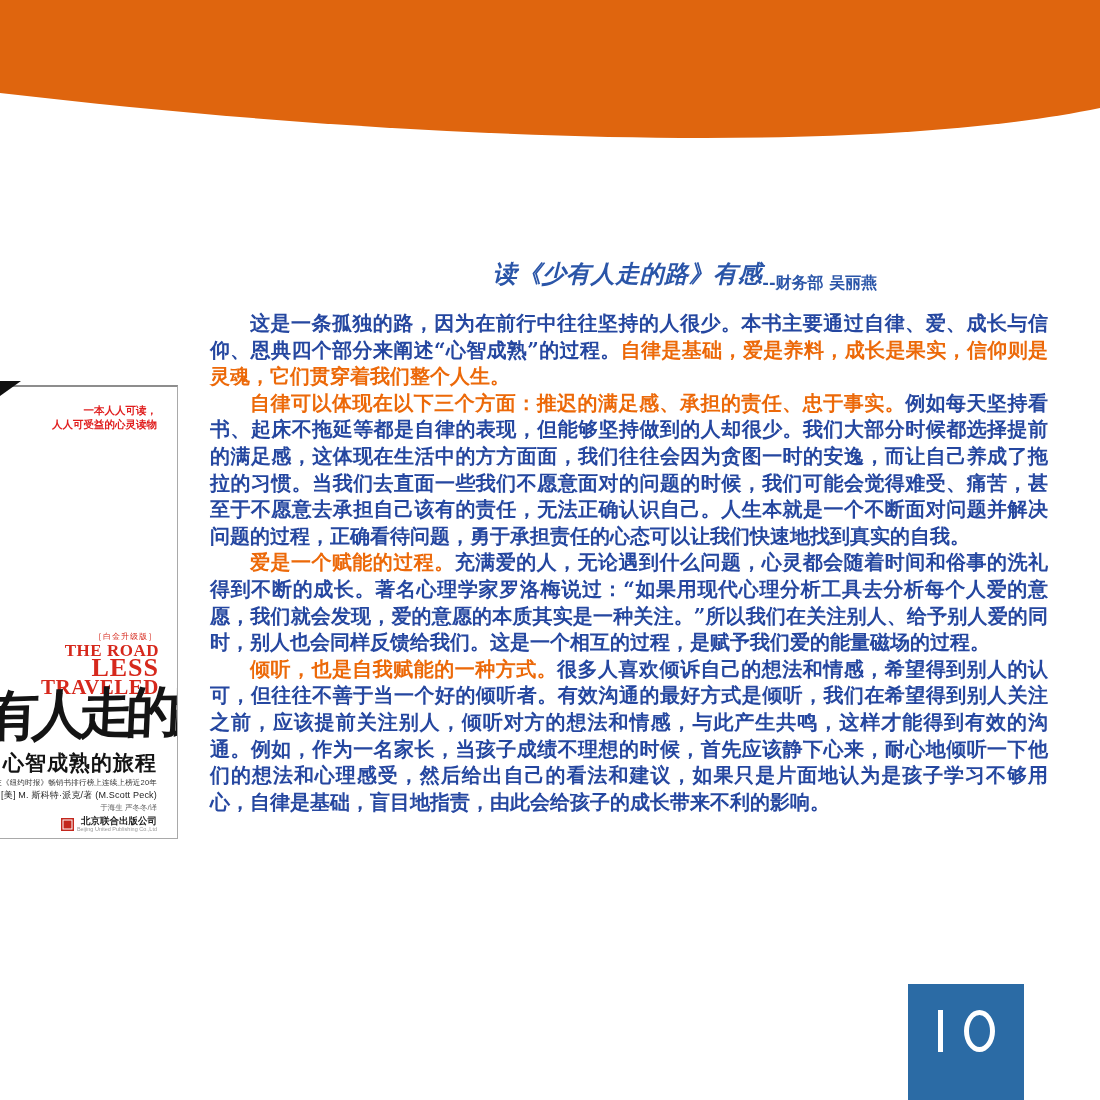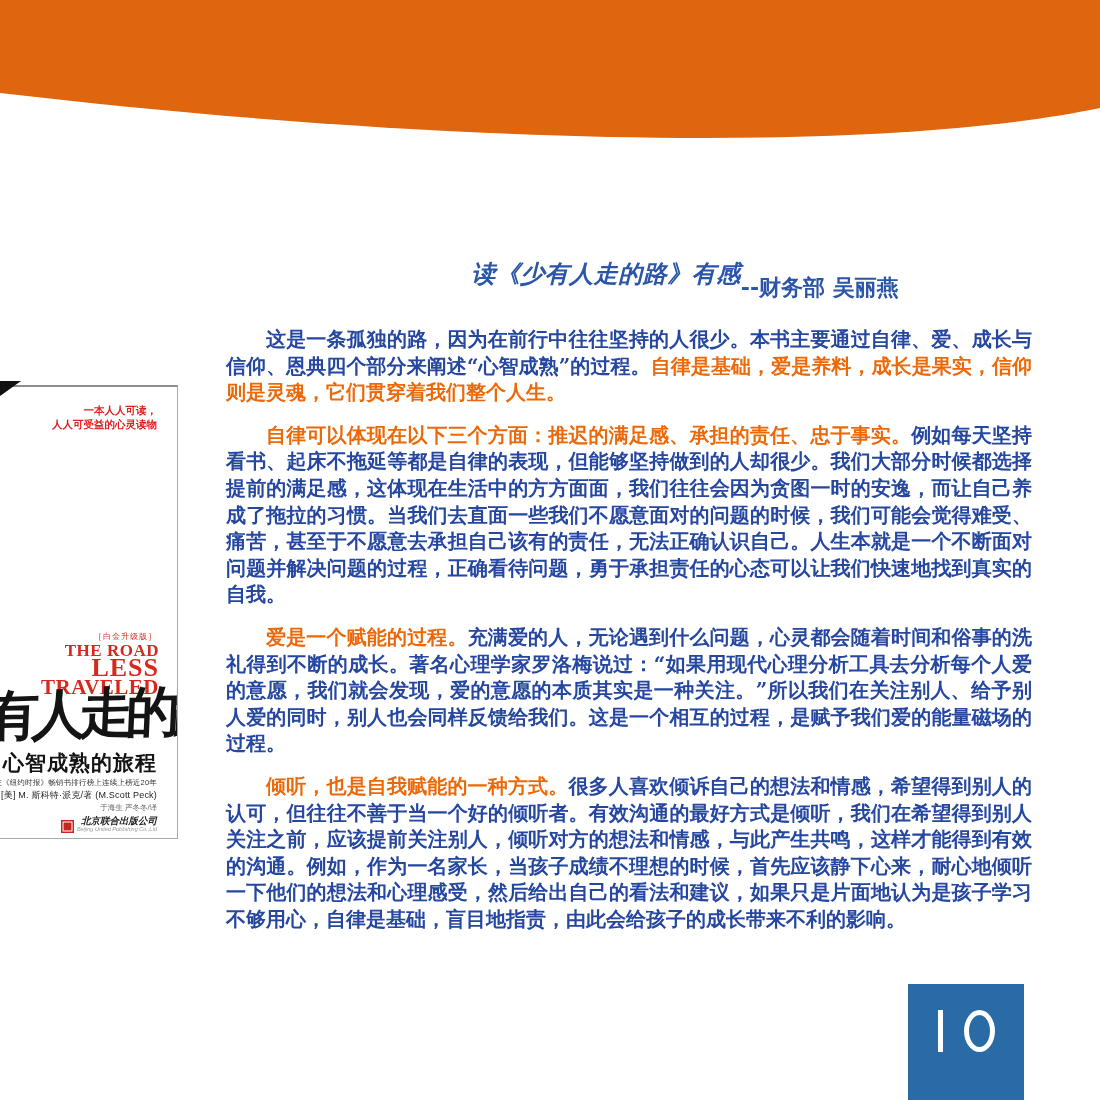--- a/index.html
+++ b/index.html
@@ -50,47 +50,47 @@
   }
   .cover-author{
     position:absolute;top:402px;left:0;right:20px;text-align:right;
     color:#222;font-size:9px;letter-spacing:.2px;
   }
   .cover-translator{
     position:absolute;top:416px;left:0;right:20px;text-align:right;
     color:#666;font-size:7.5px;
   }
   .cover-publisher{
-    position:absolute;top:428px;right:20px;display:flex;align-items:flex-end;gap:3px;font-style:italic;
+    position:absolute;top:428px;right:20px;display:flex;align-items:center;gap:3px;
   }
   .seal{width:13px;height:13px;background:#c3271d;flex:0 0 auto;
     box-shadow:inset 0 0 0 1.5px #c3271d, inset 0 0 0 2.5px #fff;}
   .pub-text{display:flex;flex-direction:column;align-items:flex-end;}
   .pub-cn{color:#222;font-size:9.5px;font-weight:bold;line-height:11px;}
   .pub-en{color:#999;font-size:5.5px;line-height:7px;}
   
   .article-title-row{
     position:absolute;left:210px;top:258px;width:840px;
     display:flex;justify-content:center;align-items:flex-start;
     transform:translateX(55px);white-space:nowrap;
   }
   .article-title{
     color:var(--title-blue,#2a55a8);font-size:24px;font-weight:bold;font-style:italic;
     font-family:"DejaVu Serif","Liberation Serif",serif;letter-spacing:.5px;text-align:center;
   }
   .article-byline{
-    color:var(--title-blue,#2a55a8);font-size:22px;font-weight:bold;margin-top:15px;
+    color:var(--title-blue,#2a55a8);font-size:16px;font-weight:bold;margin-top:15px;
     font-family:"DejaVu Serif","Liberation Serif",serif;
   }
   .article-body{
     position:absolute;left:210px;top:310px;width:838px;
     font-family:"DejaVu Serif","Liberation Serif",serif;font-weight:600;
     font-size:20px;line-height:26.6px;text-align:justify;
   }
-  .para{margin:16px;text-indent:2em;}
+  .para{margin:0;text-indent:2em;}
   .run-blue{color:var(--text-blue,#2547a0);}
   .run-orange{color:var(--accent-orange,#ec6909);}
   
   .page-box{
     position:absolute;left:908px;top:984px;width:116px;height:116px;
     background:var(--page-box-blue,#2b6ba5);
   }
   .digits{position:absolute;left:0;right:0;top:26px;display:flex;
     justify-content:center;align-items:center;gap:21px;height:42px;}
   .digit-one{width:5px;height:42px;background:#fff;}

